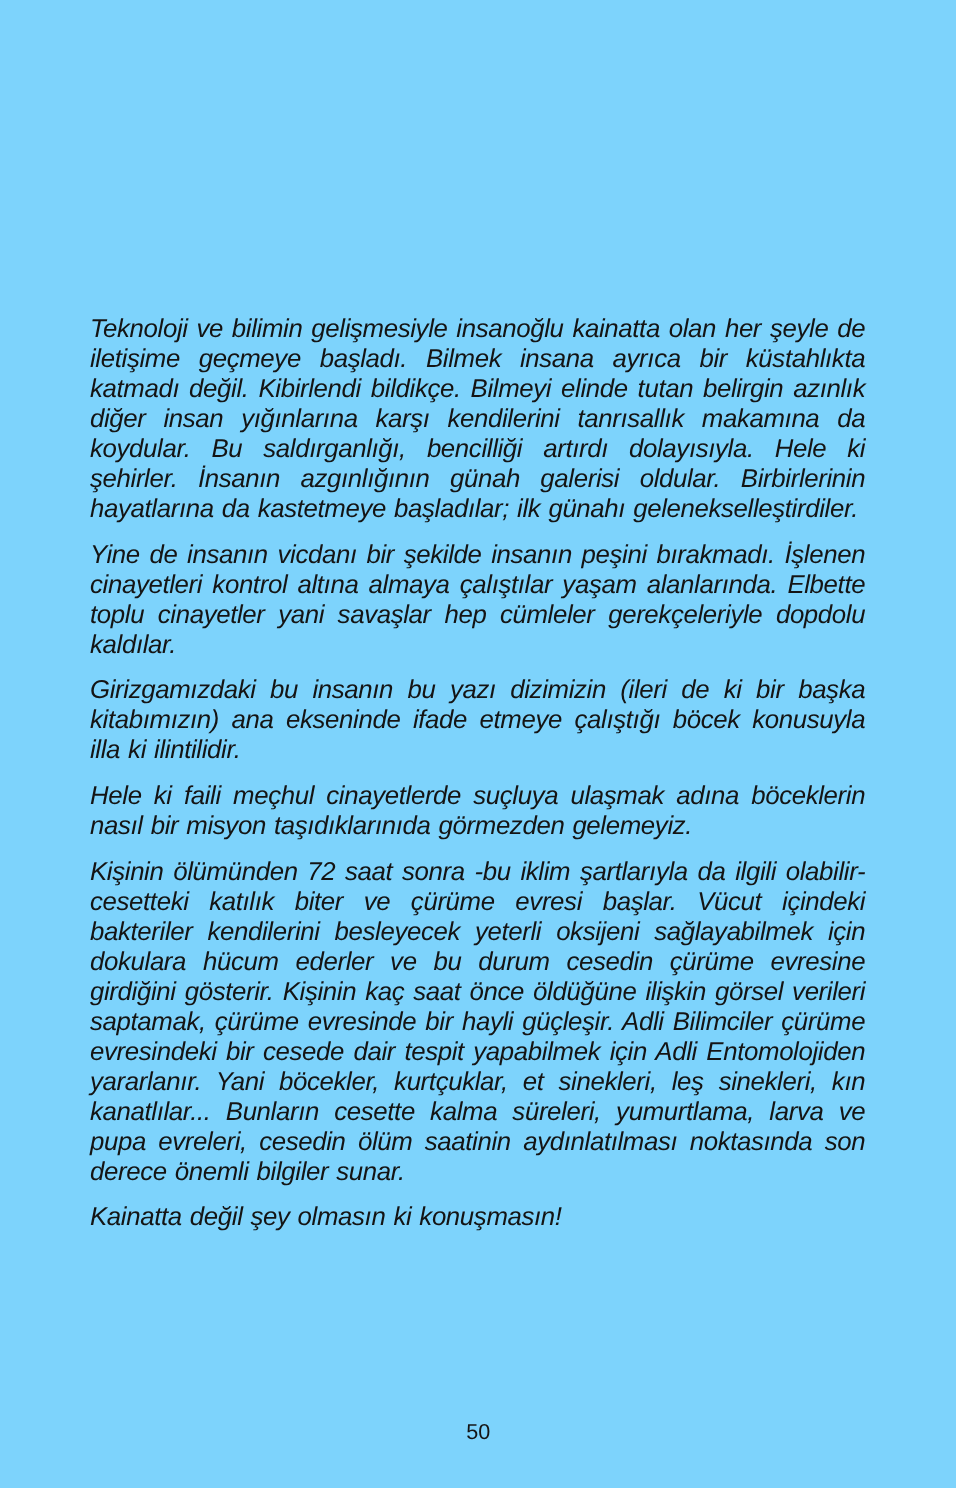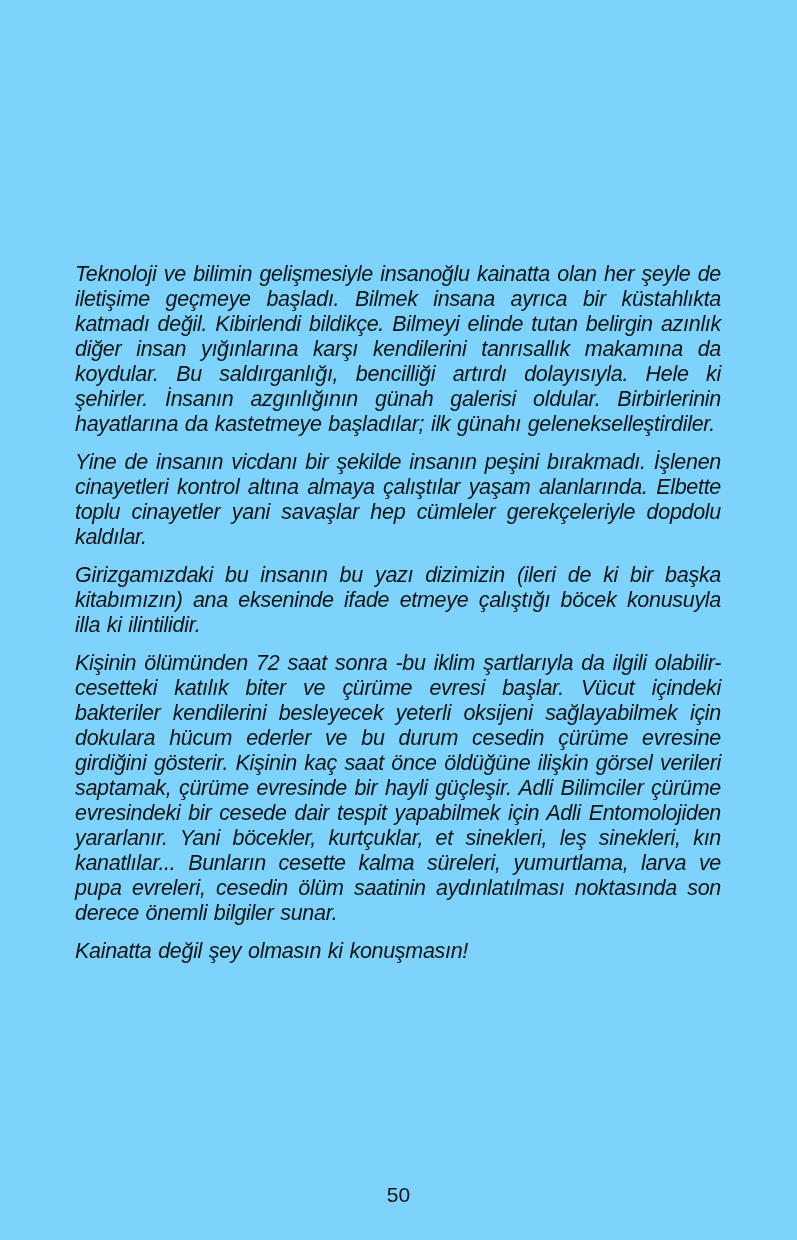--- a/index.html
+++ b/index.html
@@ -36,30 +36,31 @@
   .content p:last-child {
     text-align: left;
   }
   .page-number {
     position: absolute;
     left: 0;
     width: 797px;
     top: 1183px;
     text-align: center;
     font-style: normal;
-    font-size: 21px;
+    font-size: 18px;
     color: #141414;
     font-family: "Liberation Sans", sans-serif;
   }
 </style>
 </head>
 <body>
 
 <div class="page">
   <div class="content">
     <p>Teknoloji ve bilimin gelişmesiyle insanoğlu kainatta olan her şeyle de iletişime geçmeye başladı. Bilmek insana ayrıca bir küstahlıkta katmadı değil. Kibirlendi bildikçe. Bilmeyi elinde tutan belirgin azınlık diğer insan yığınlarına karşı kendilerini tanrısallık makamına da koydular. Bu saldırganlığı, bencilliği artırdı dolayısıyla. Hele ki şehirler. İnsanın azgınlığının günah galerisi oldular. Birbirlerinin hayatlarına da kastetmeye başladılar; ilk günahı gelenekselleştirdiler.</p>
     <p>Yine de insanın vicdanı bir şekilde insanın peşini bırakmadı. İşlenen cinayetleri kontrol altına almaya çalıştılar yaşam alanlarında. Elbette toplu cinayetler yani savaşlar hep cümleler gerekçeleriyle dopdolu kaldılar.</p>
     <p>Girizgamızdaki bu insanın bu yazı dizimizin (ileri de ki bir başka kitabımızın) ana ekseninde ifade etmeye çalıştığı böcek konusuyla illa ki ilintilidir.</p>
+    <p>Hele ki faili meçhul cinayetlerde suçluya ulaşmak adına böceklerin nasıl bir misyon taşıdıklarınıda görmezden gelemeyiz.</p>
     <p>Kişinin ölümünden 72 saat sonra -bu iklim şartlarıyla da ilgili olabilir-  cesetteki katılık biter ve çürüme evresi başlar. Vücut içindeki bakteriler kendilerini besleyecek yeterli oksijeni sağlayabilmek için dokulara hücum ederler ve bu durum cesedin çürüme evresine girdiğini gösterir. Kişinin kaç saat önce öldüğüne ilişkin görsel verileri saptamak, çürüme evresinde bir hayli güçleşir. Adli Bilimciler çürüme evresindeki bir cesede dair tespit yapabilmek için Adli Entomolojiden yararlanır. Yani  böcekler, kurtçuklar, et sinekleri, leş sinekleri, kın kanatlılar... Bunların cesette kalma süreleri, yumurtlama, larva ve pupa evreleri, cesedin ölüm saatinin aydınlatılması noktasında son derece önemli bilgiler sunar.</p>
     <p>Kainatta değil şey olmasın ki konuşmasın!</p>
   </div>
   <div class="page-number">50</div>
 </div>
 
 </body></html>

